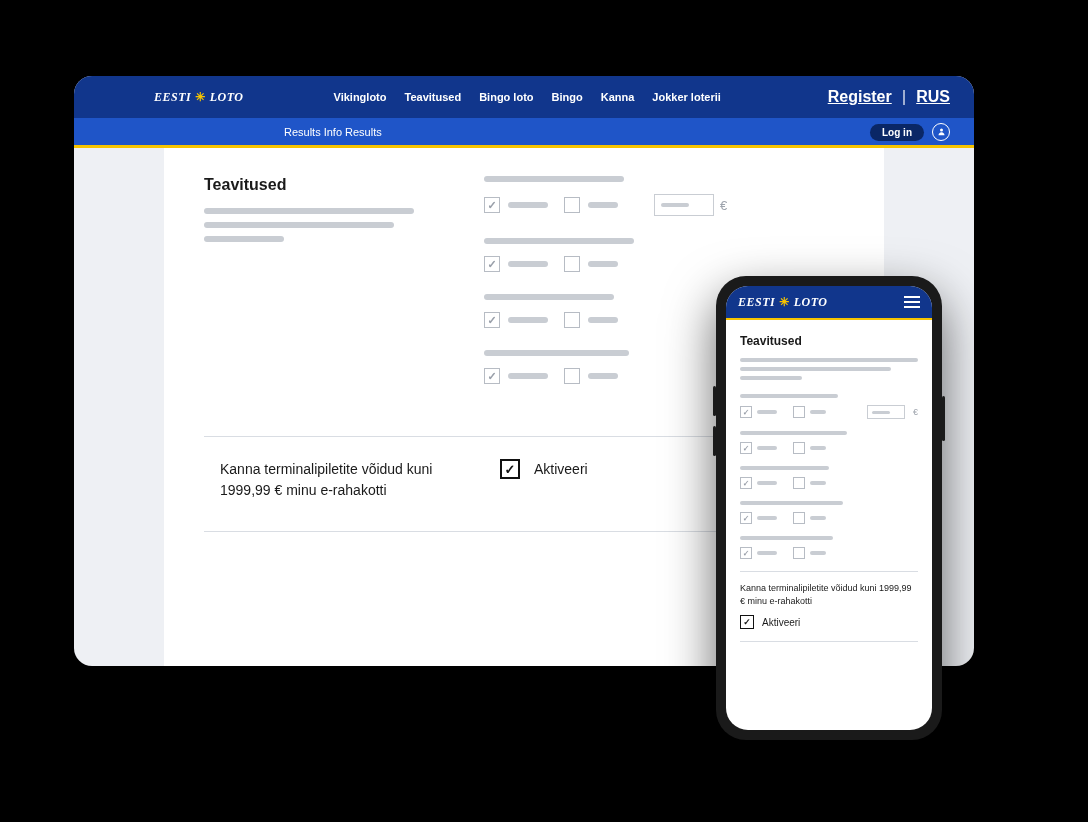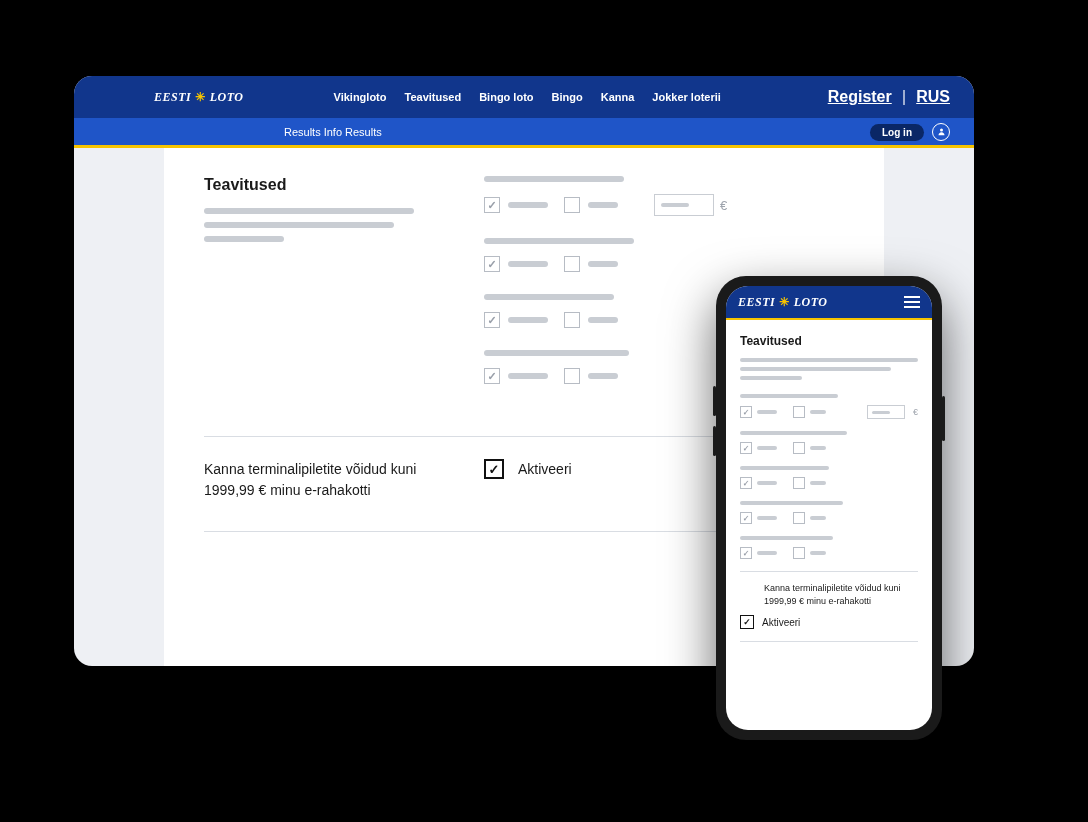--- a/index.html
+++ b/index.html
@@ -146,21 +146,21 @@
   .divider {
     border: none;
     border-top: 1px solid #d9dde3;
     margin: 30px 0 22px;
   }
   .activate-row {
     display: flex;
     align-items: flex-start;
     gap: 40px;
   }
-  .activate-text { font-size: 14px; color:#1a1a1a; width: 240px; line-height:1.5; }
+  .activate-text { font-size: 14px; color:#1a1a1a; width: 240px; line-height:1.5;margin-left:16px; }
   .activate-cb-wrap { display:flex; align-items:center; gap:14px; }
   .cb-black {
     width: 20px; height:20px;
     border: 2px solid #111;
     display:flex; align-items:center; justify-content:center;
   }
   .cb-black.chk::after{
     content:"✓";
     font-size:13px; font-weight:900; color:#111;
   }
@@ -226,21 +226,21 @@
   .m-cb.chk::after{ content:"✓"; font-size:8px; color:#9aa0aa; font-weight:700; }
   .m-euro-input {
     border:1.2px solid #c9cdd3; width:38px; height:14px;
     display:flex; align-items:center; padding:0 4px;
   }
   .m-euro-input .m-ph{ width:18px; height:3px; }
   .m-euro-sym{ font-size:9px; color:#9ea4ad; margin-left:3px; }
   .m-block{ margin-bottom:12px; }
   .m-row{ display:flex; align-items:center; gap:5px; }
   .m-div { border:none; border-top:1px solid #d9dde3; margin:12px 0 10px; }
-  .m-act-text { font-size:9px; line-height:1.4; margin-bottom:8px;margin-left:24px; }
+  .m-act-text { font-size:9px; line-height:1.4; margin-bottom:8px; }
   .m-cb-blk {
     width:14px; height:14px; border:1.6px solid #111; display:flex; align-items:center; justify-content:center;
   }
   .m-cb-blk.chk::after{ content:"✓"; font-size:9px; font-weight:900; color:#111; }
   .m-act-label{ font-size:10px; margin-left:8px; }
 </style>
 </head>
 <body>
 
 <div class="desktop-frame">

